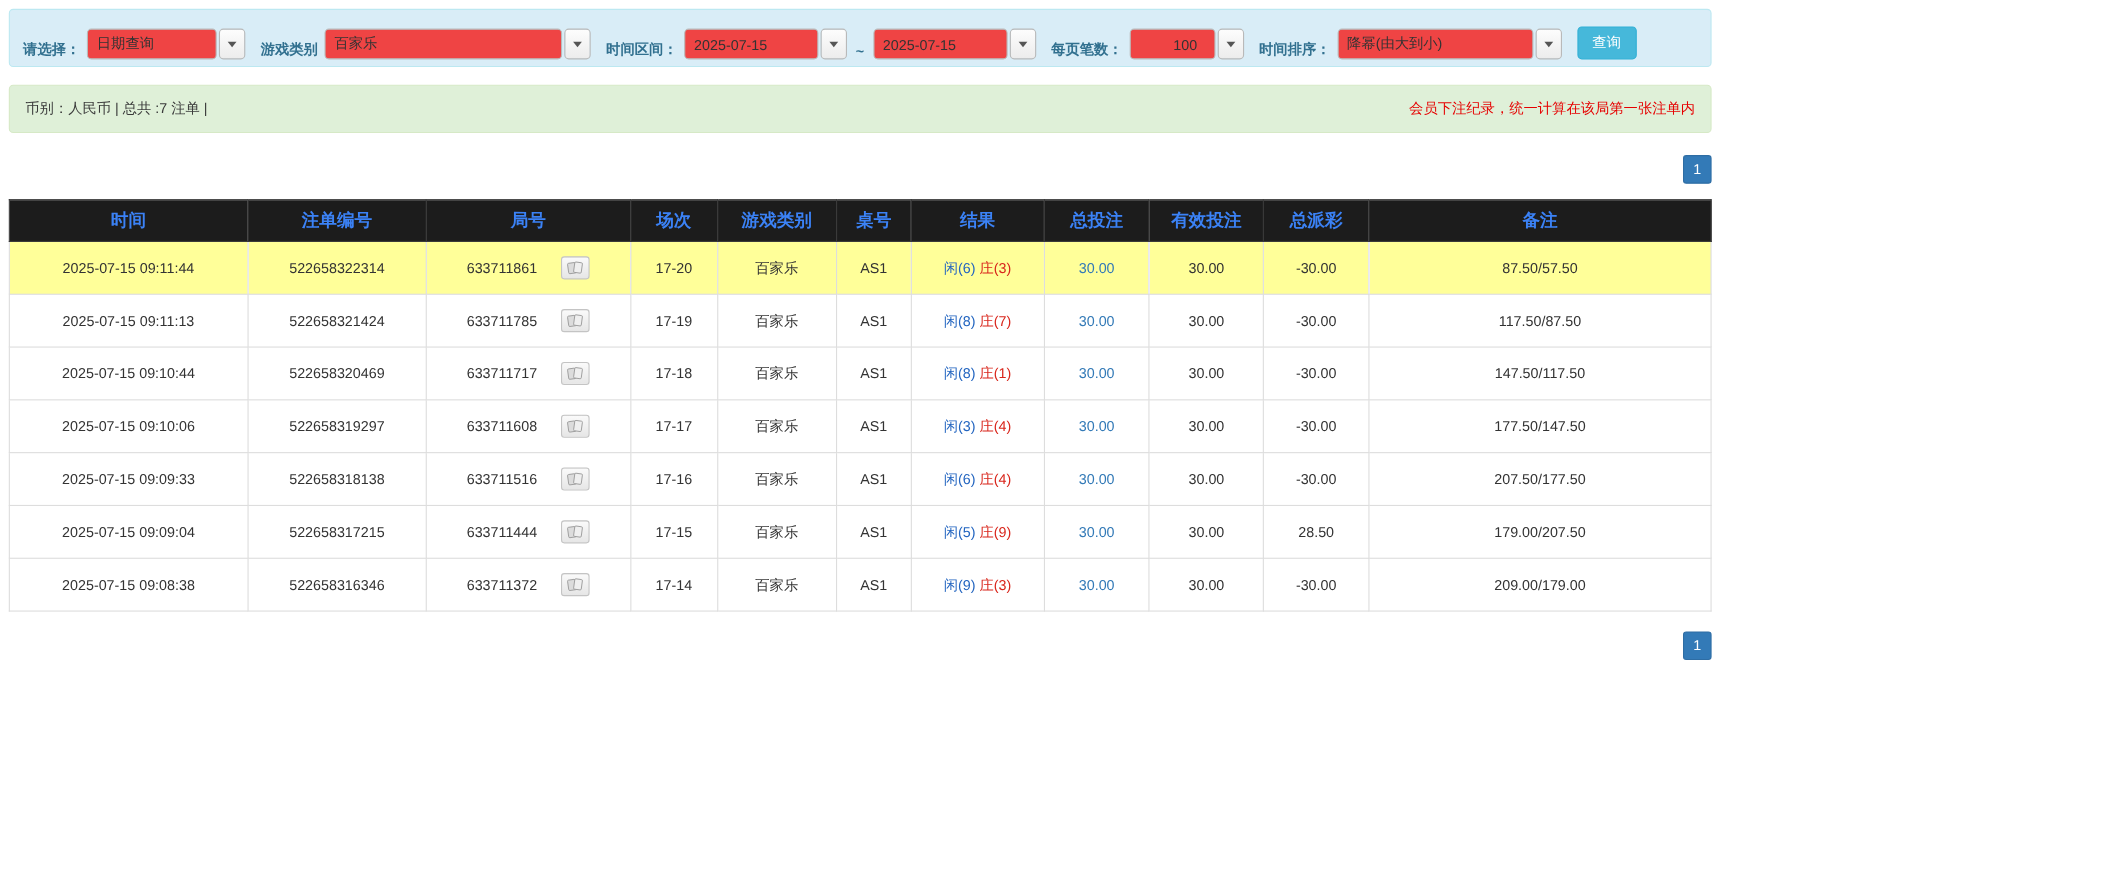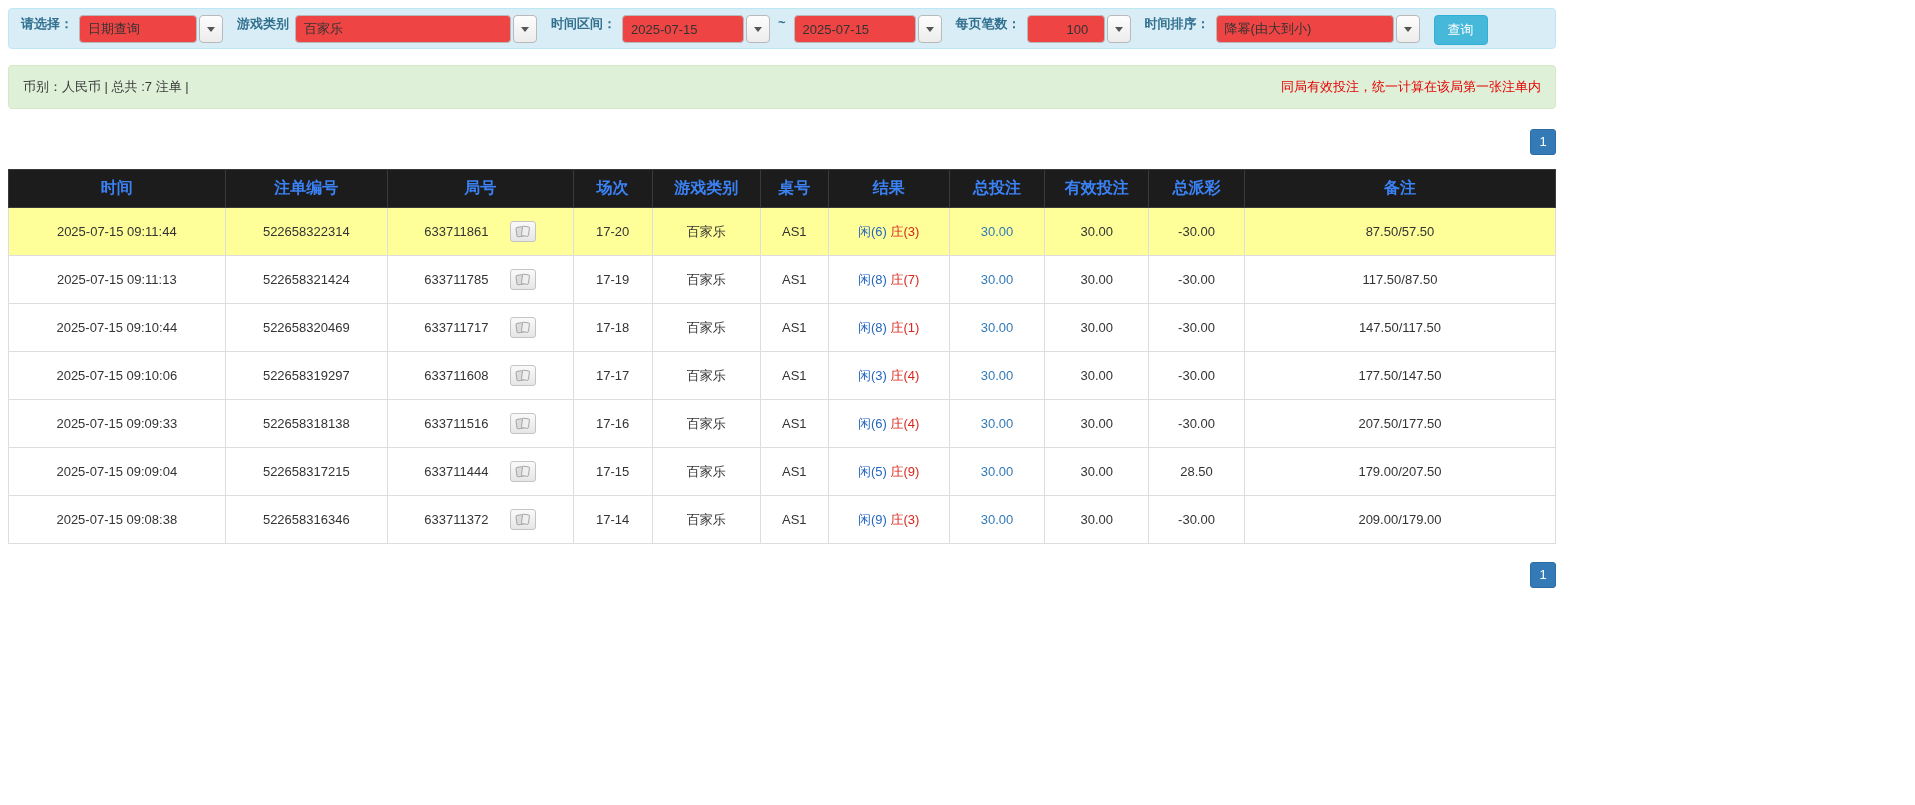--- a/index.html
+++ b/index.html
@@ -11,21 +11,21 @@
   }
   .page { width: 1556px; padding: 8px 0 0 8px; }
 
   
   .page-header { border-bottom: 1px solid #e6e6e6; padding: 6px 0 14px 0; margin-bottom: 12px; }
   .page-title { font-size: 18px; color: #222; font-weight: normal; margin: 0; }
 
   
   .filter-bar {
     background: #d9edf7; border: 1px solid #bce8f1; border-radius: 4px;
-    padding: 6px 10px; display: flex; align-items: flex-start; gap: 6px; height: 41px;
+    padding: 6px 10px; display: flex; align-items: flex-end; gap: 6px; height: 53px;
   }
   .filter-label { color: #31708f; font-weight: bold; white-space: nowrap; margin-left: 8px; }
   .filter-label:first-child { margin-left: 2px; }
   .combo { display: inline-flex; align-items: stretch; height: 28px; }
   .combo-text, .combo-input {
     background: #ef4444; border: 1px solid #b9b9b9; border-radius: 4px;
     padding: 5px 8px; font-size: 13px; color: #333; display: flex; align-items: center;
     font-family: inherit;
   }
   .combo-input { outline: none; }
@@ -139,21 +139,21 @@
       <span class="combo-btn">
           <span class="caret"></span>
         </span>
     </span>
 
     <button class="btn-search">查询</button>
   </div>
 
   <div class="summary-bar">
     <span class="summary-left">币别：人民币 | 总共 :7 注单 |</span>
-    <span class="summary-right">同局有效投注，统一计算在该局第一张注单内</span>
+    <span class="summary-right">会员下注纪录，统一计算在该局第一张注单内</span>
   </div>
 
   <div class="pagination top">
     <span class="page-btn">1</span>
   </div>
 
   <table class="bets">
     <colgroup>
       <col style="width:14%">
         <col style="width:10.5%">

